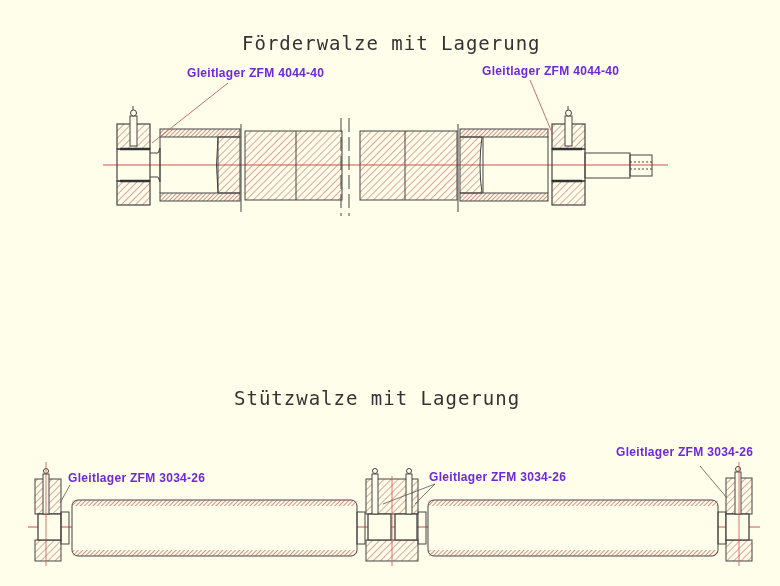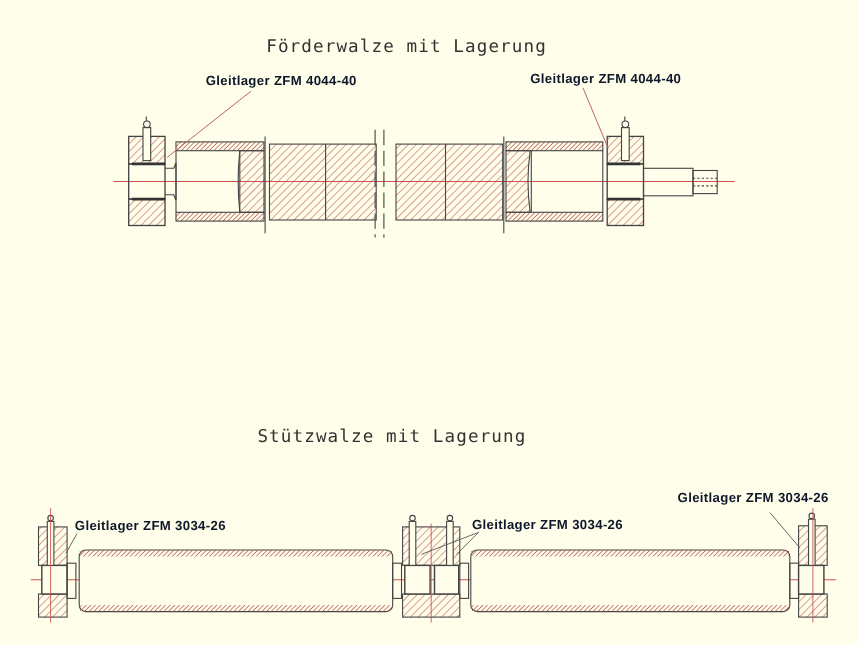--- a/index.html
+++ b/index.html
@@ -1,23 +1,23 @@
 <!DOCTYPE html>
 <html><head>
 <meta charset="utf-8">
 <style>
   html, body { margin: 0; padding: 0; }
   body { width: 780px; height: 586px; background: #fefeea; position: relative; overflow: hidden; }
   .title {
     position: absolute; font-family: "DejaVu Sans Mono", monospace; color: #333;
-    font-size: 16px; letter-spacing: 1px; white-space: nowrap;
+    font-size: 19px; letter-spacing: 1px; white-space: nowrap;
   }
   .label {
     position: absolute; font-family: "Liberation Sans", sans-serif; font-weight: bold;
-    color: #0f172a; font-size: 12px; white-space: nowrap; letter-spacing: 0.3px;
+    color: #6d28d9; font-size: 12px; white-space: nowrap; letter-spacing: 0.3px;
   }
   svg { position: absolute; left: 0; top: 0; }
 </style>
 </head>
 <body>
 
 <svg width="780" height="586" viewBox="0 0 780 586">
   <defs>
     <pattern id="hatchR" patternUnits="userSpaceOnUse" width="5" height="5" patternTransform="rotate(45)">
       <line x1="0" y1="0" x2="0" y2="5" stroke="#c0504d" stroke-width="1"></line>

